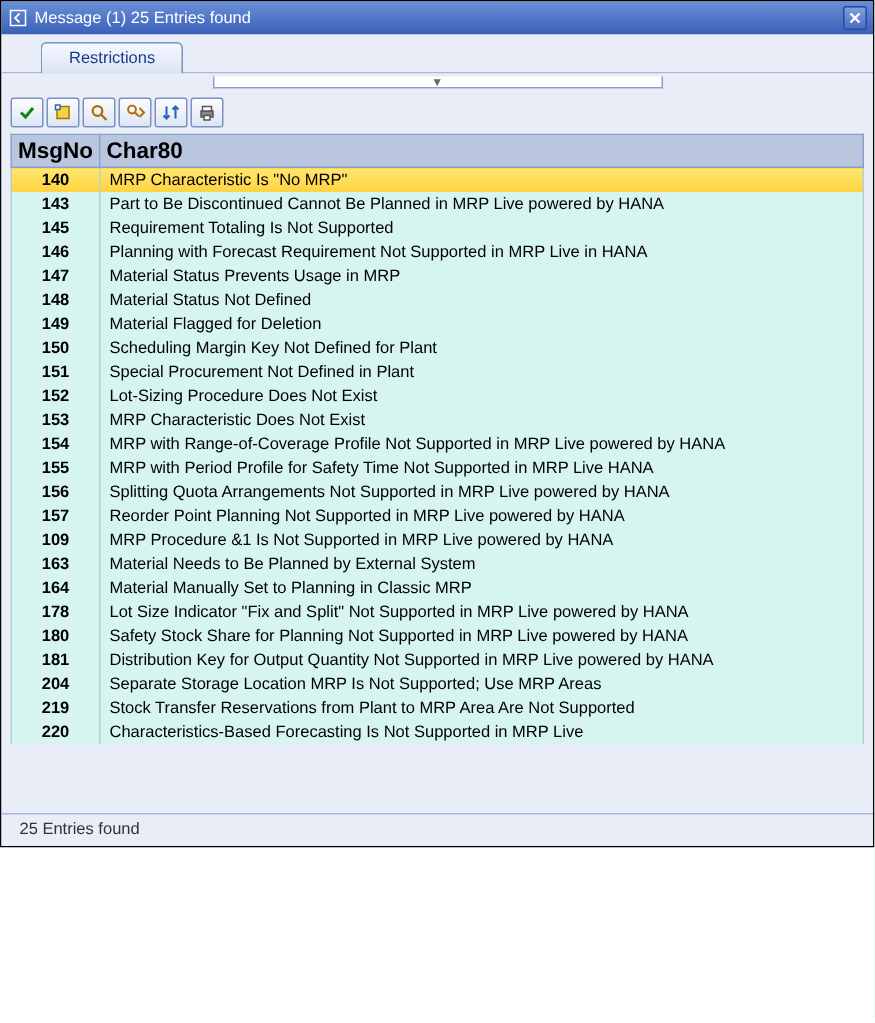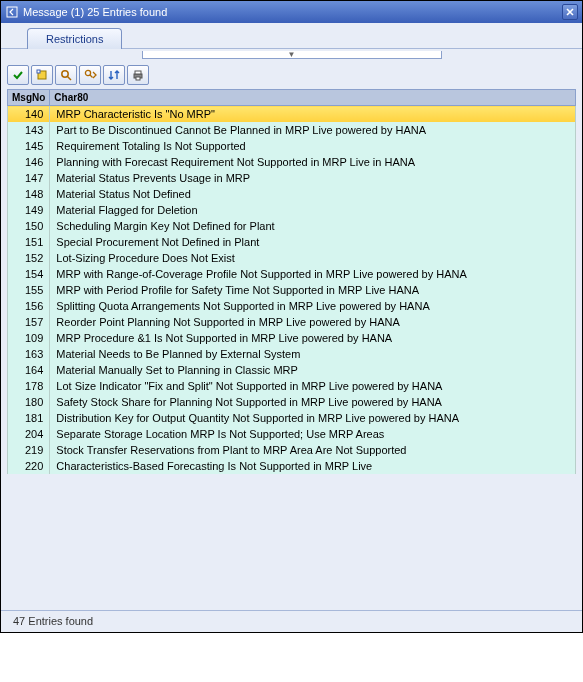--- a/index.html
+++ b/index.html
@@ -5,21 +5,21 @@
   * { box-sizing: border-box; }
   html, body {
     margin: 0; padding: 0;
     font-family: Arial, sans-serif;
     font-size: 11px;
     background: #fff;
     color: #000;
   }
   .outer {
     width: 583px;
-    height: 633px;
+    height: 565px;
     border: 1px solid #000;
     display: flex;
     flex-direction: column;
     background: #fff;
   }
   
   .titlebar {
     height: 22px;
     background: linear-gradient(to bottom, #6a8fd8 0%, #3a5fb8 100%);
     color: #fff;
@@ -103,39 +103,40 @@
     border-collapse: collapse;
     width: 100%;
     background: #d6f5ef;
   }
   th {
     background: #b9c6de;
     border: 1px solid #8aa0cc;
     text-align: left;
     font-weight: bold;
     padding: 2px 4px;
-    font-size: 10px;
+    font-size: 15px;
   }
   td {
     border-left: 1px solid #b8cfca;
     border-right: 1px solid #b8cfca;
     padding: 2px 6px;
     font-size: 11px;
     white-space: nowrap;
   }
   tr.sel td {
     background: linear-gradient(to bottom, #ffe66f, #ffd23f);
   }
   tr:not(.sel):not(.hdr) td {
     background: #d6f5ef;
     margin-left: 40px;
   }
   td.col-msgno {
     width: 40px;
-    text-align: right;
+    text-align: center;
+    font-weight: bold;
   }
   
   .statusbar {
     height: 22px;
     border-top: 1px solid #a7b8d9;
     background: #e8edf7;
     padding: 4px 12px;
     font-size: 11px;
     color: #333;
   }
@@ -255,20 +256,24 @@
           </tr>
           <tr>
             <td class="col-msgno">151</td>
             <td>Special Procurement Not Defined in Plant</td>
           </tr>
           <tr>
             <td class="col-msgno">152</td>
             <td>Lot-Sizing Procedure Does Not Exist</td>
           </tr>
           <tr>
+            <td class="col-msgno">153</td>
+            <td>MRP Characteristic Does Not Exist</td>
+          </tr>
+          <tr>
             <td class="col-msgno">154</td>
             <td>MRP with Range-of-Coverage Profile Not Supported in MRP Live powered by HANA</td>
           </tr>
           <tr>
             <td class="col-msgno">155</td>
             <td>MRP with Period Profile for Safety Time Not Supported in MRP Live HANA</td>
           </tr>
           <tr>
             <td class="col-msgno">156</td>
             <td>Splitting Quota Arrangements Not Supported in MRP Live powered by HANA</td>
@@ -311,16 +316,16 @@
           </tr>
           <tr>
             <td class="col-msgno">220</td>
             <td>Characteristics-Based Forecasting Is Not Supported in MRP Live</td>
           </tr>
         </tbody>
     </table>
   </div>
 
   <div class="statusbar">
-    <span>47 Entries found</span>
+    <span>25 Entries found</span>
   </div>
 
 </div>
 
 </body></html>

